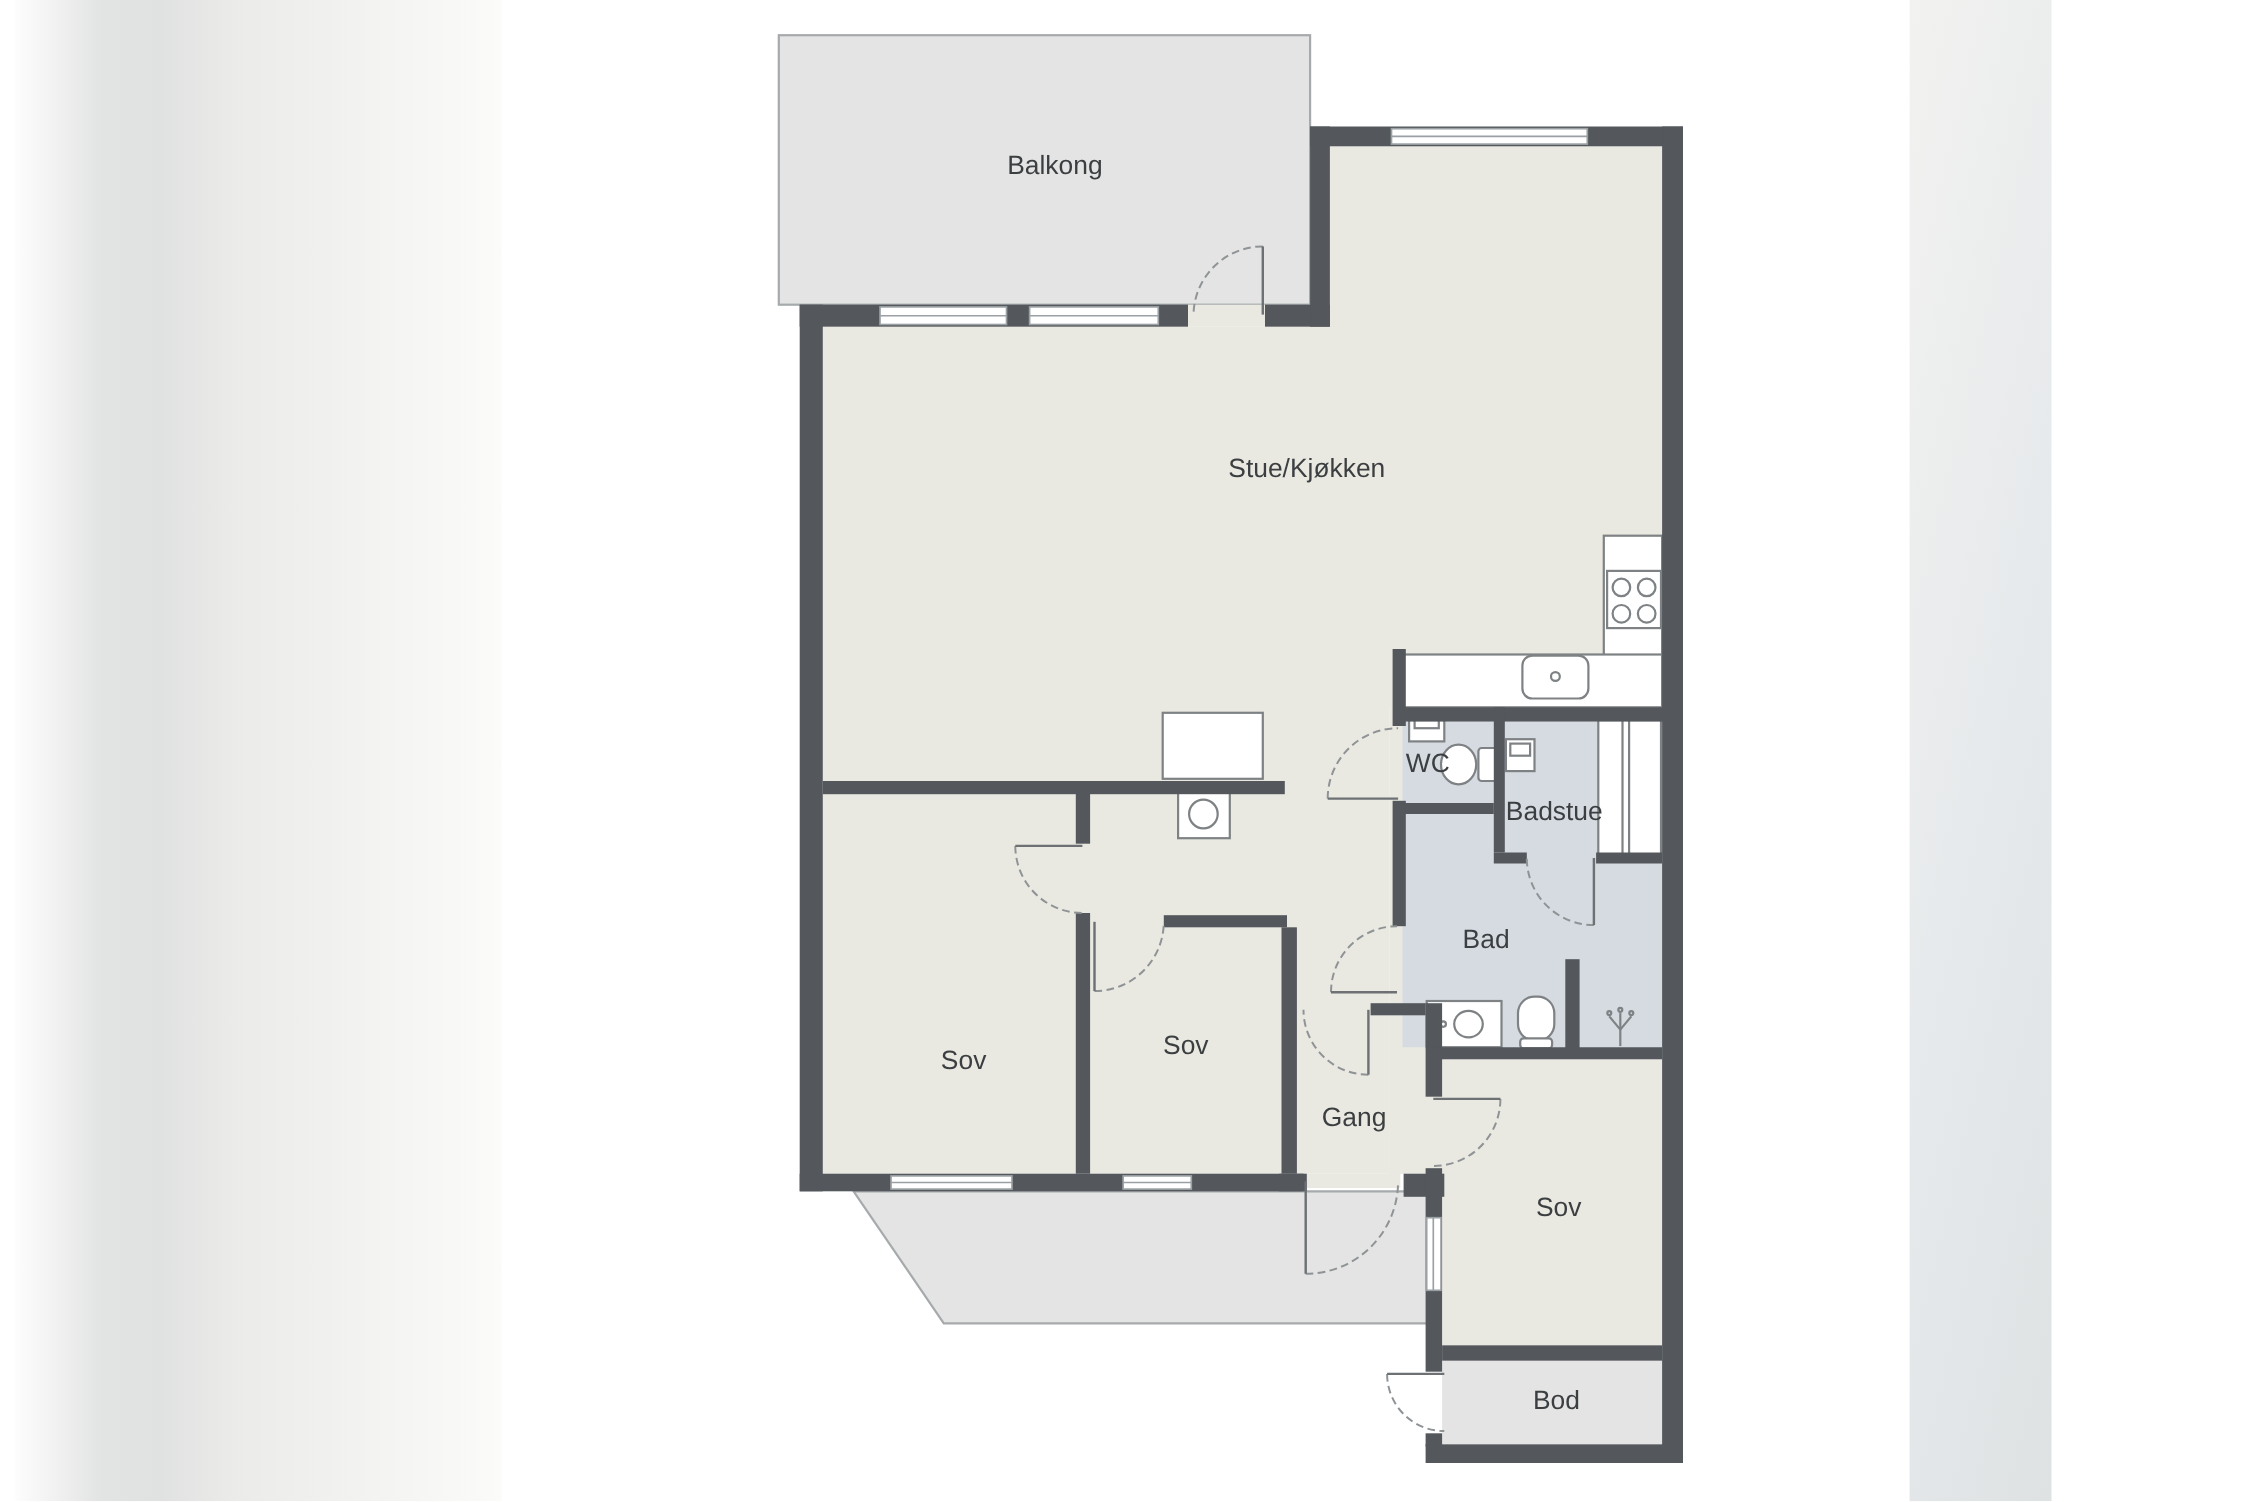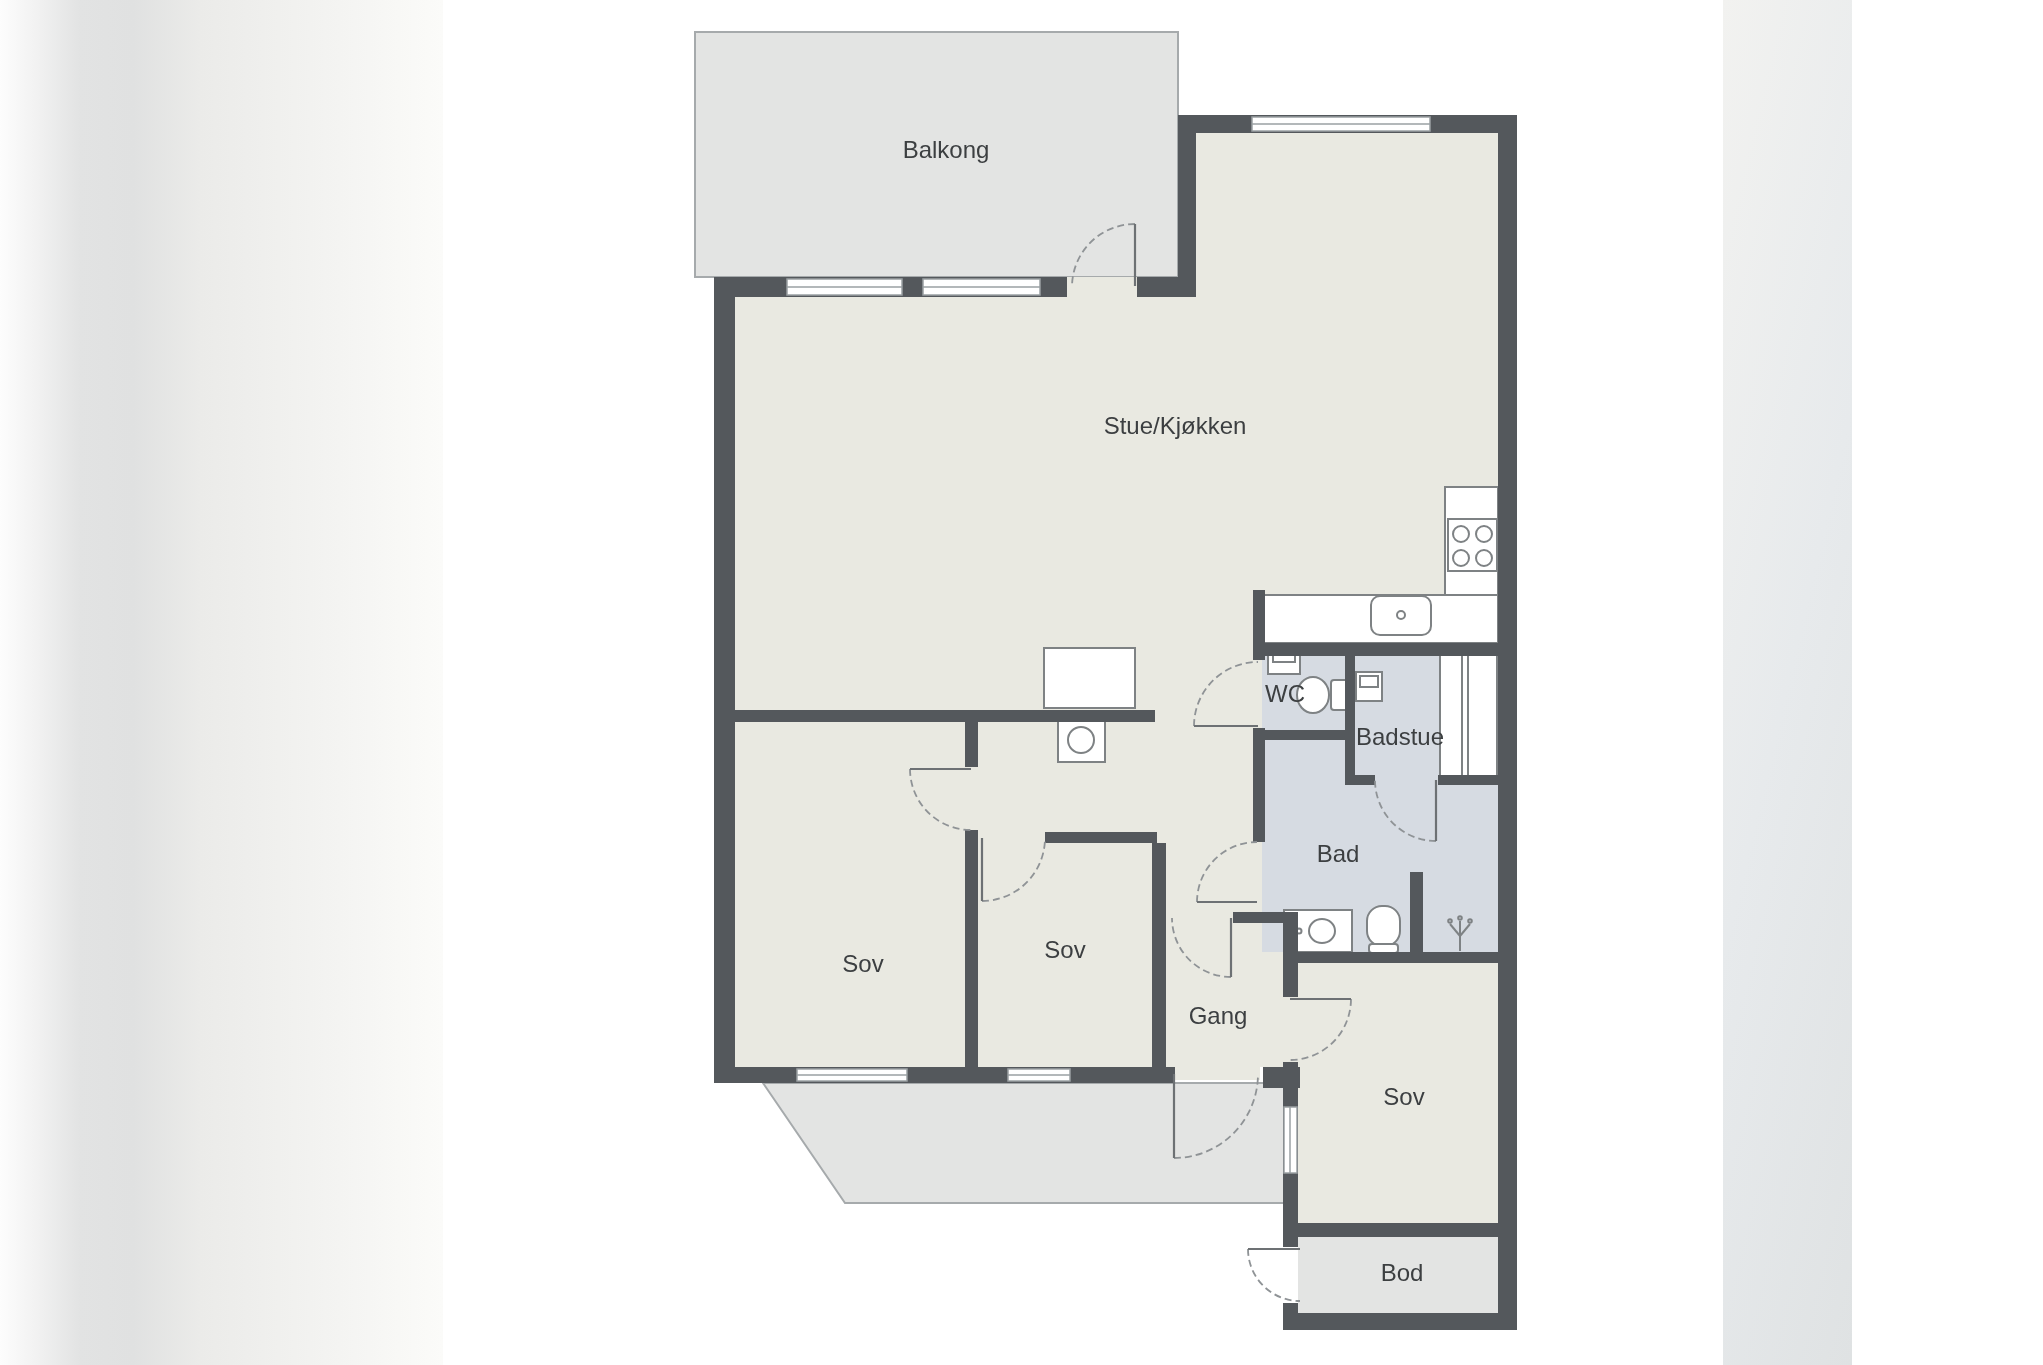--- a/index.html
+++ b/index.html
@@ -1,17 +1,17 @@
 <!DOCTYPE html>
 <html><head>
 <meta charset="utf-8">
 <style>
   html,body{margin:0;padding:0;background:#ffffff;}
   .canvas{position:relative;width:1852px;height:1365px;overflow:hidden;background:#ffffff;
-          font-family:"Liberation Sans", sans-serif;}
+          font-family:"Liberation Sans", sans-serif;margin-left:13px;}
   svg{position:absolute;left:0;top:0;display:block;}
   .room-label{font-family:"Liberation Sans", sans-serif;font-size:24px;text-anchor:middle;}
   .win{fill:#ffffff;stroke:#9aa0a3;stroke-width:1.5;}
   .winline{stroke:#9aa0a3;stroke-width:1.5;}
   .fix{fill:#ffffff;stroke:#7e8284;stroke-width:2;}
   .fixline{stroke:#7e8284;stroke-width:2;fill:none;}
   .arc{fill:none;stroke-width:1.8;stroke-dasharray:7 4;}
   .leaf{stroke-width:2.2;fill:none;}
   .outdoor-shape{stroke:#a6aaac;stroke-width:2;}
 </style>

